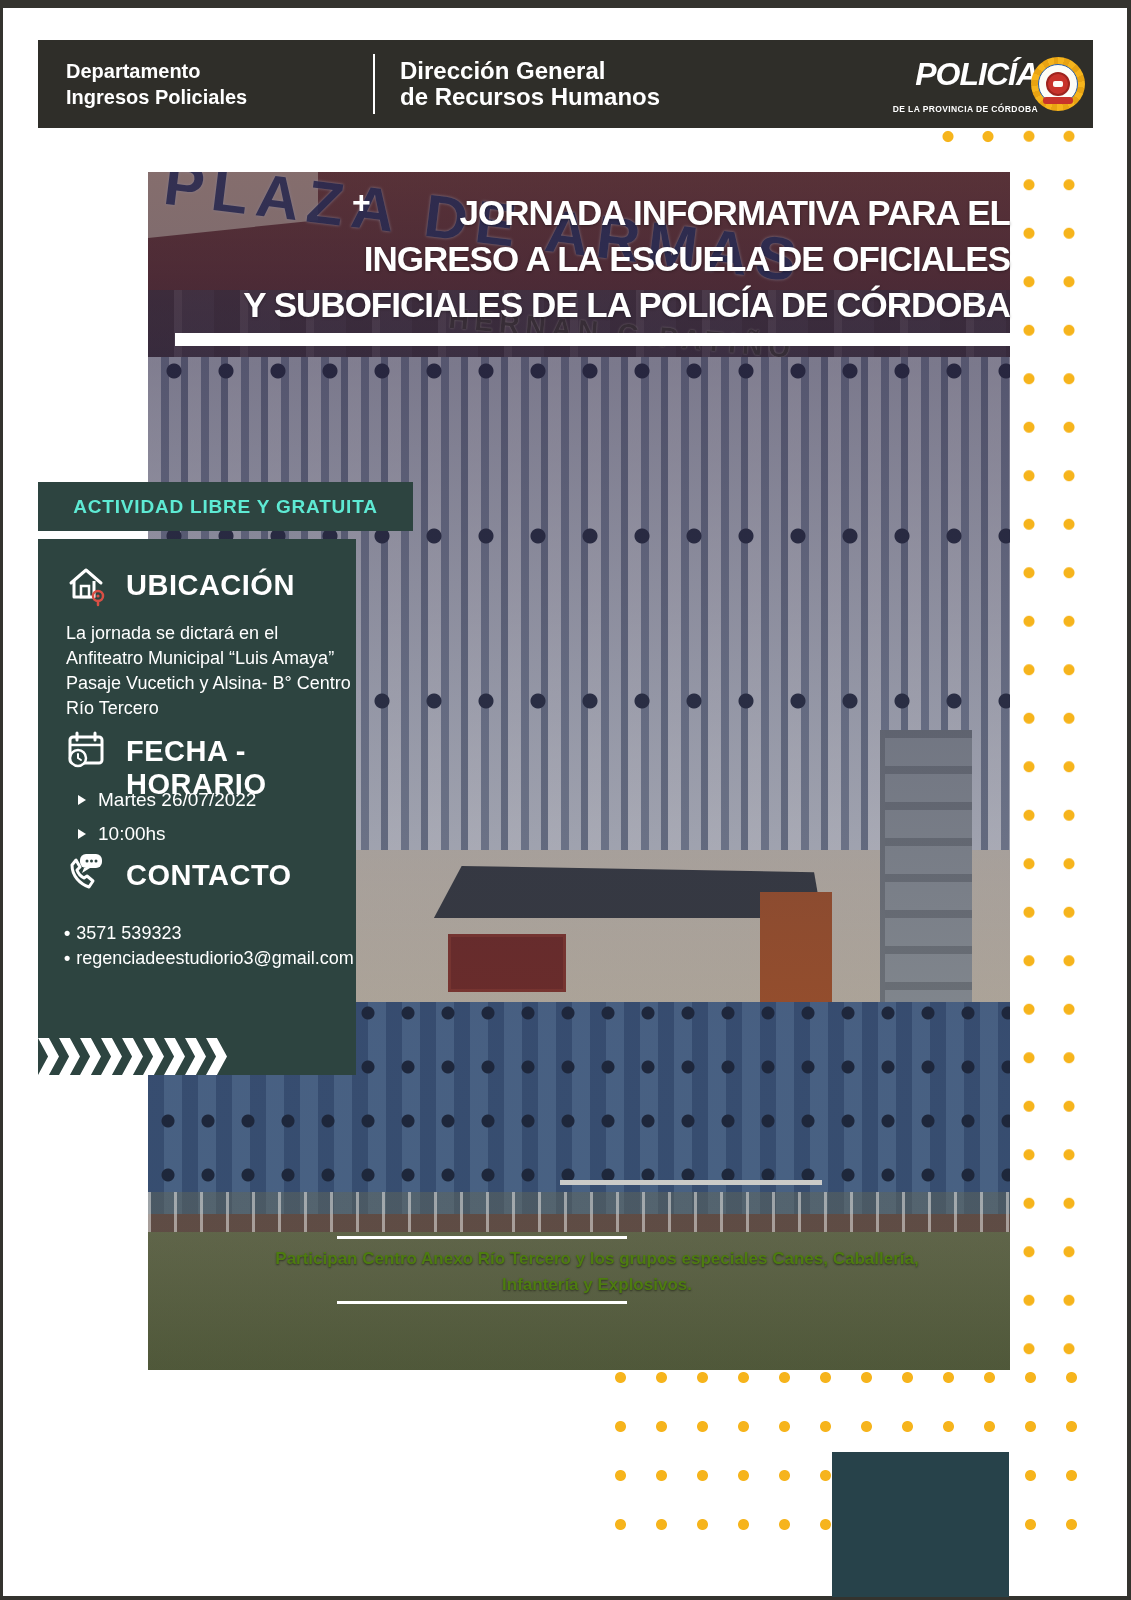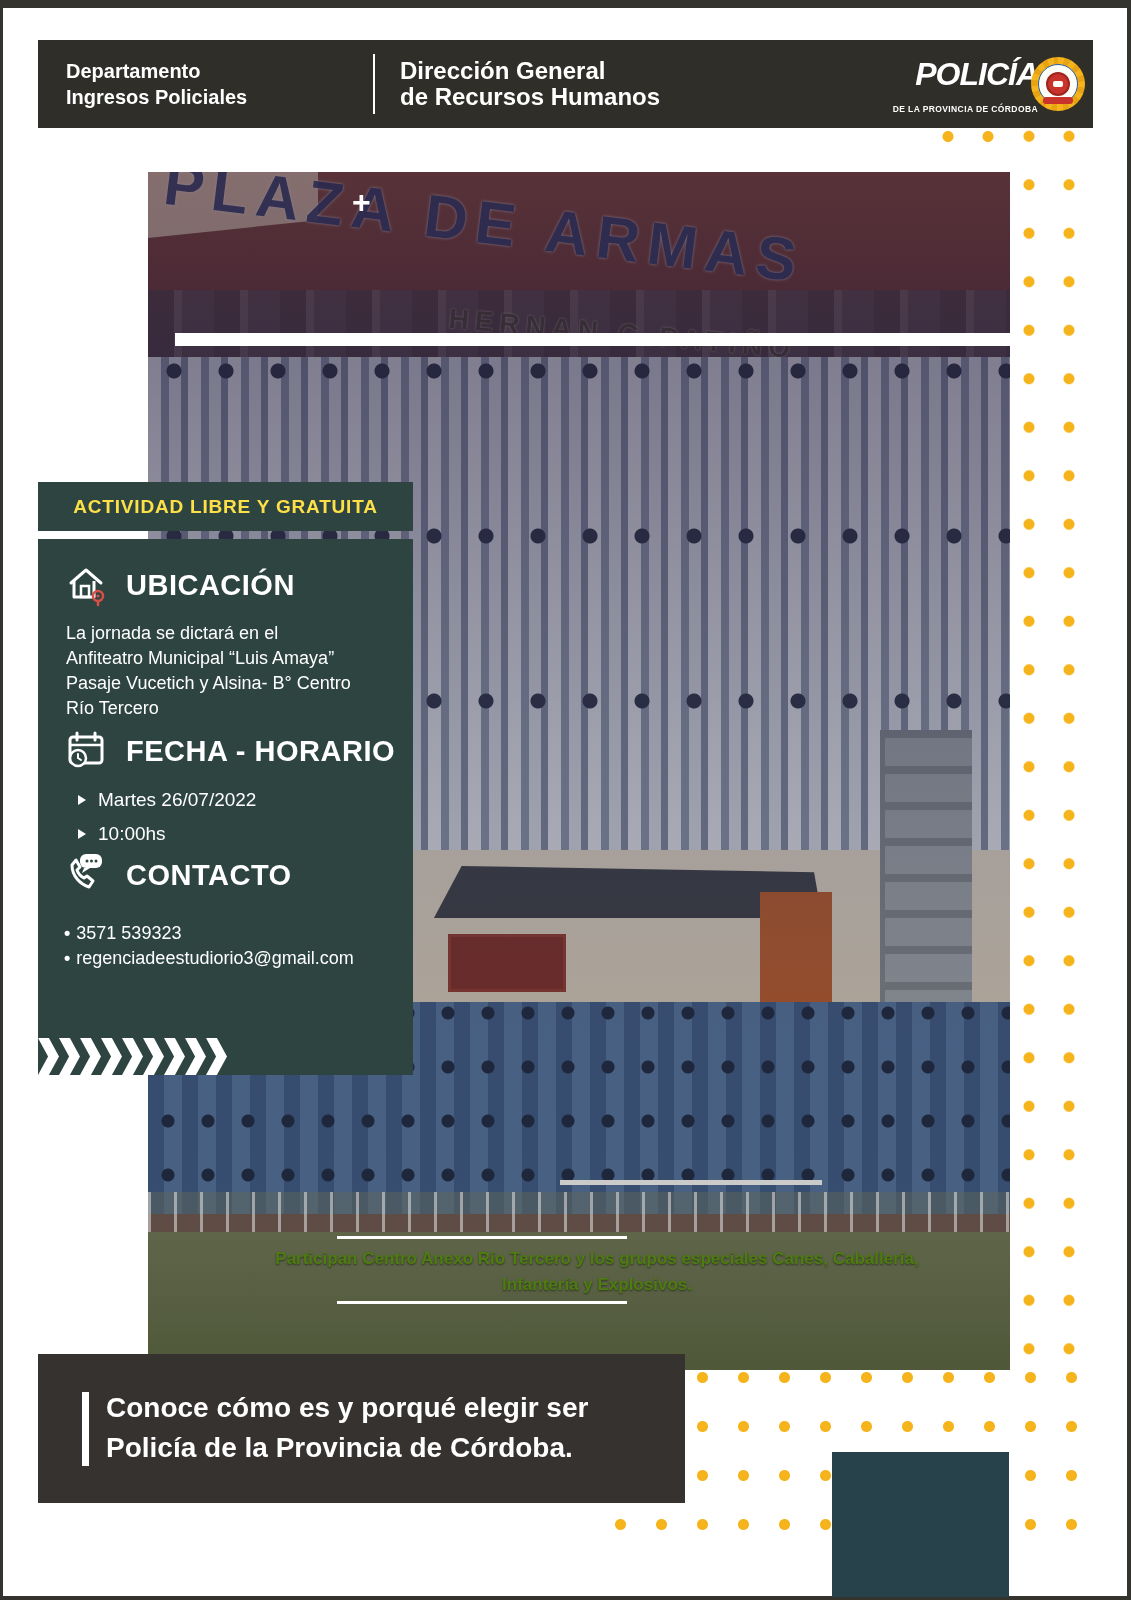--- a/index.html
+++ b/index.html
@@ -84,24 +84,24 @@
      text-shadow:0 1px 3px rgba(0,0,0,.35);}
   .title-underline{left:175px;top:333px;width:835px;height:13px;background:#ffffff;}
 
   
   .cap-line-top{left:337px;top:1236px;width:290px;height:3px;background:#ffffff;}
   .cap-line-bot{left:337px;top:1301px;width:290px;height:3px;background:#ffffff;}
   .caption{left:260px;top:1246px;width:674px;text-align:center;color:#4d7c0f;
      font-size:17px;font-weight:bold;line-height:26px;text-shadow:0 1px 2px rgba(0,0,0,.5);}
 
   
-  .banner{left:38px;top:482px;width:375px;height:49px;background:#2d4440;color:#fde047;
+  .banner{left:38px;top:482px;width:375px;height:49px;background:#2d4440;color:#5eead4;
      display:flex;align-items:center;justify-content:center;font-size:19px;font-weight:800;
      letter-spacing:.8px;}
-  .panel{left:38px;top:539px;width:375px;height:536px;background:#2d4440;color:#fff;}
+  .panel{left:38px;top:539px;width:318px;height:536px;background:#2d4440;color:#fff;}
   .sec-head{position:absolute;left:88px;font-size:29px;font-weight:800;letter-spacing:.5px;}
   .sec-icon{position:absolute;left:26px;width:44px;height:44px;}
   .panel-body{position:absolute;left:28px;top:82px;font-size:18px;line-height:25px;}
   .bullet-row{position:absolute;left:40px;font-size:19px;line-height:25px;display:flex;align-items:center;}
   .tri{width:0;height:0;border-left:8px solid #fff;border-top:5px solid rgba(0,0,0,0);
      border-bottom:5px solid rgba(0,0,0,0);margin-right:12px;}
   .dot-row{position:absolute;left:26px;font-size:18px;line-height:25px;}
   .dot-row .b{font-weight:bold;margin-right:6px;}
   .chevrons{position:absolute;left:0px;top:499px;height:37px;display:flex;}
   .chev{width:21px;height:37px;background:#fff;margin-right:0px;
@@ -175,20 +175,25 @@
     </div>
     <div class="ph-tower"></div>
     <div class="ph-crowd"></div>
     <div class="ph-stage"></div>
     <div class="ph-chairs"></div>
     <div class="ph-grass"></div>
     <div class="ph-overlay"></div>
   </div>
 
   <div class="abs hero-plus">+</div>
+  <div class="abs hero-title">
+    <div>JORNADA INFORMATIVA PARA EL</div>
+    <div>INGRESO A LA ESCUELA DE OFICIALES</div>
+    <div>Y SUBOFICIALES DE LA POLICÍA DE CÓRDOBA</div>
+  </div>
   <div class="abs title-underline"></div>
 
   <div class="abs banner">
     <span>ACTIVIDAD LIBRE Y GRATUITA</span>
   </div>
 
   <div class="abs panel">
 
     <svg class="sec-icon" style="top:24px;" viewBox="0 0 44 44">
       <path d="M7 20 L22 7 L37 20" fill="none" stroke="#ffffff" stroke-width="3" stroke-linecap="round" stroke-linejoin="round"></path>
@@ -254,21 +259,14 @@
 
   <div class="abs cap-line-top"></div>
   <div class="abs caption">
     <div>Participan Centro Anexo Río Tercero y los grupos especiales Canes, Caballería,</div>
     <div>Infantería y Explosivos.</div>
   </div>
   <div class="abs cap-line-bot"></div>
 
   <div class="abs teal-square"></div>
 
-  <div class="abs footer-box">
-    <div class="footer-bar"></div>
-    <div class="footer-text">
-      <div>Conoce cómo es y porqué elegir ser</div>
-      <div>Policía de la Provincia de Córdoba.</div>
-    </div>
-  </div>
 
 </div>
 
 </body></html>

